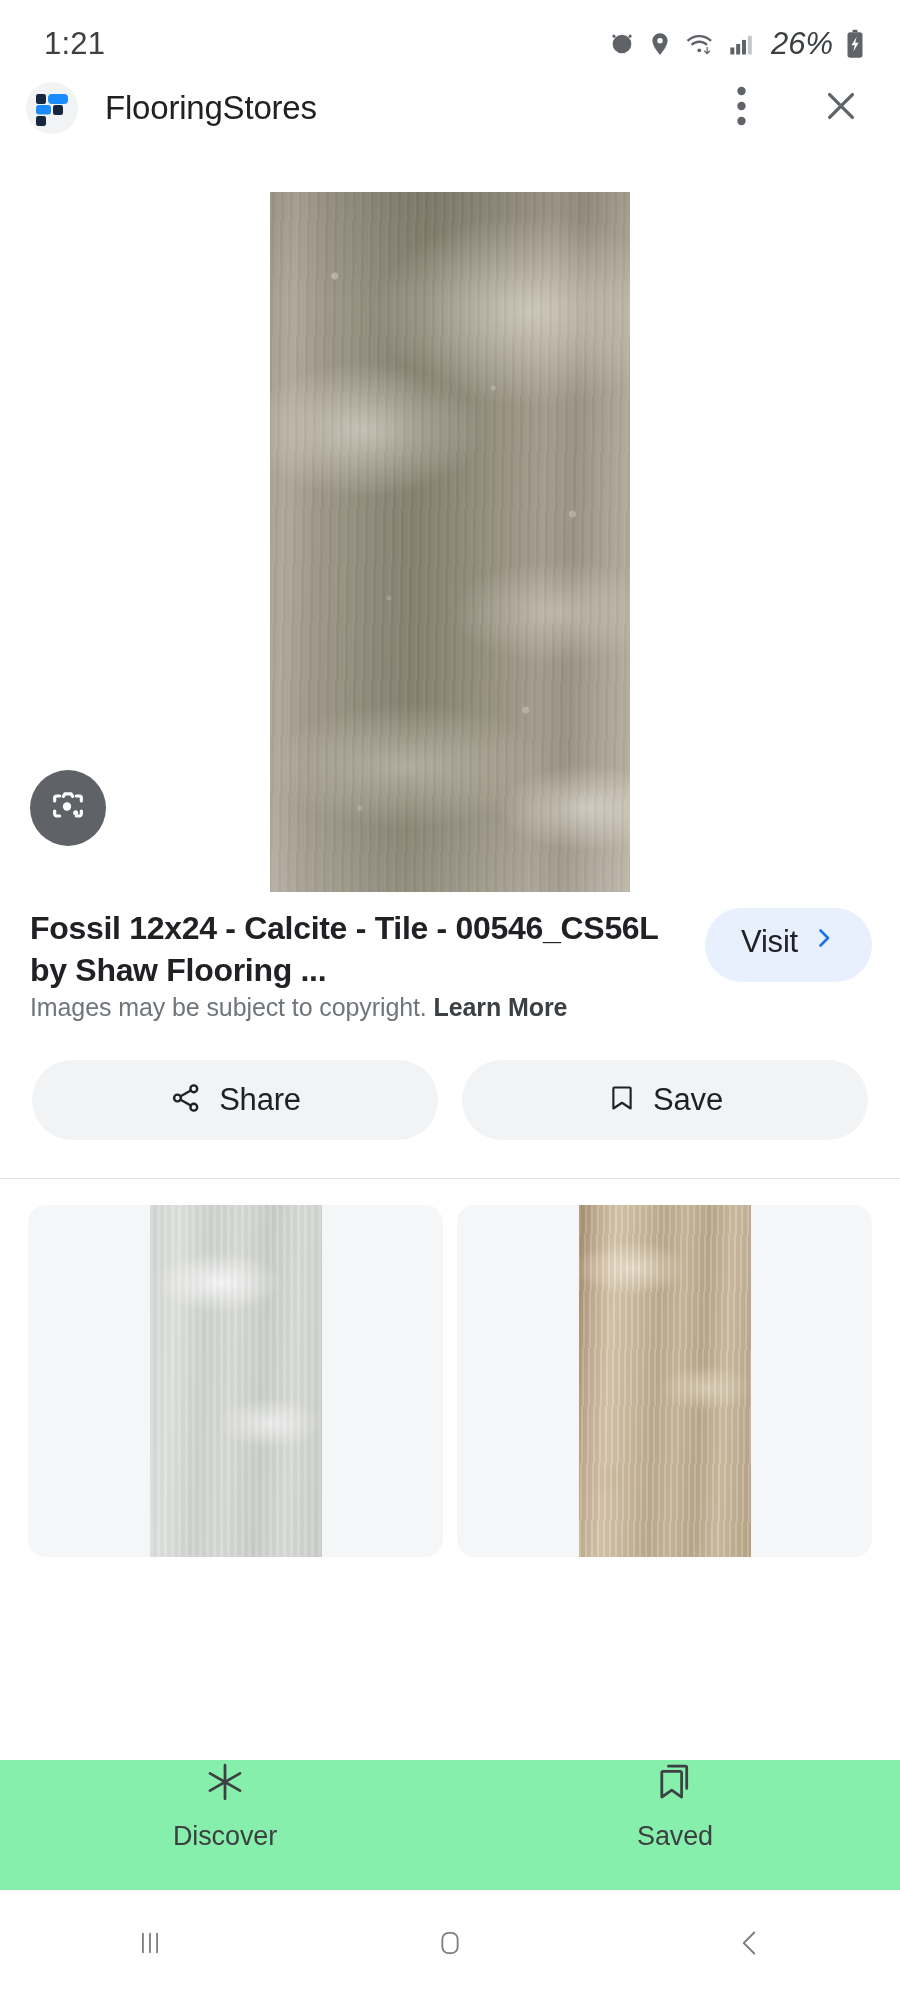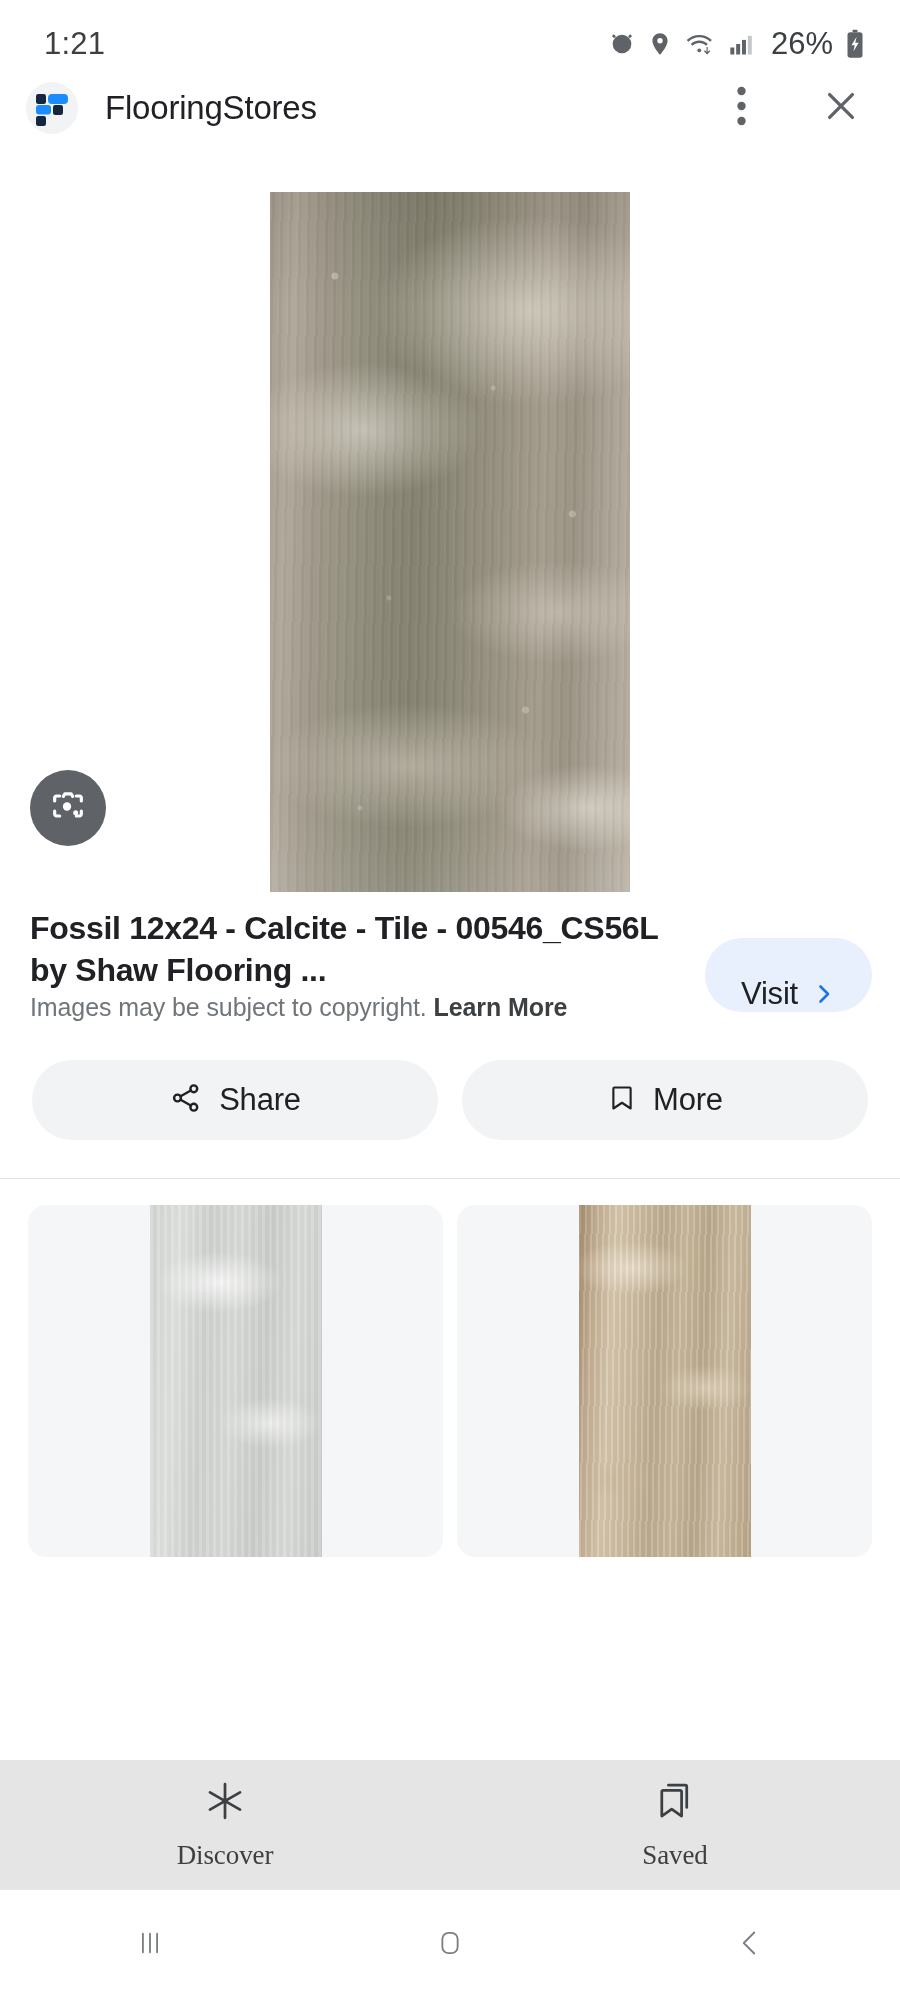--- a/index.html
+++ b/index.html
@@ -16,21 +16,21 @@
     display:flex; align-items:flex-end; justify-content:space-between;
     padding:0 34px 0 44px;
     gap:25px;
   }
   .status-time{
     font-size:31px; color:#3c4043; letter-spacing:.2px;
     font-family:"Liberation Sans", sans-serif;
   }
   .status-right{ display:flex; align-items:center; gap:11px; }
   .status-right svg{ display:block; }
-  .battery-pct{ font-size:31px; color:#3c4043; margin-left:3px; }
+  .battery-pct{ font-size:31px; color:#3c4043; margin-left:3px;font-style:italic; }
 
   
   .app-header{
     height:92px; width:100%;
     display:flex; align-items:center;
     padding:0 28px 0 26px;
     text-align:center;
   }
   .brand-avatar{
     width:52px; height:52px; border-radius:50%;
@@ -109,24 +109,24 @@
   .result-title{
     font-size:32px; line-height:1.30;
     color:#202124; letter-spacing:-.3px;font-weight:bold;
   }
   .copyright{
     margin-top:2px;
     font-size:25px; color:#70757a; letter-spacing:-.1px;
   }
   .copyright b{ color:#3c4043; font-weight:bold; }
   .visit-btn{
-    flex:0 0 auto; margin-top:30px;
-    height:74px; padding:0 36px;
+    flex:0 0 auto; margin-top:0;
+    height:74px; padding:16px 36px;
     border-radius:37px; background:#e8f0fe;
-    display:flex; align-items:flex-end; gap:14px;
+    display:flex; align-items:flex-start; gap:14px;
   }
   .visit-label{ font-size:31px; color:#202124; letter-spacing:-.2px; }
 
   
   .actions{
     display:flex; gap:24px;
     padding:38px 32px 0 32px;
   }
   .action-btn{
     flex:1 1 0; height:80px; border-radius:40px;
@@ -177,22 +177,22 @@
   .thumb-img.tan::after{
     content:""; position:absolute; inset:0;
     background:repeating-linear-gradient(91deg,
       rgba(255,255,255,.12) 0 2px, rgba(90,65,40,.07) 2px 6px);
   }
 
   
   .bottom-nav{
     position:absolute; left:0; bottom:110px;
     width:100%; height:130px;
-    background:#e5e5e5;
-    display:flex; align-items:center;font-family:Liberation Serif, serif;
+    background:#86efac;
+    display:flex; 
   }
   .nav-item{
     flex:1 1 0;
     display:flex; flex-direction:column; align-items:center; gap:13px;
   }
   .nav-label{ font-size:27px; color:#3c4043; letter-spacing:-.1px; }
   .nav-item.active .nav-label{ color:#1a73e8; }
 
   
   .sys-nav{
@@ -326,21 +326,21 @@
       </svg>
     </span>
     <span class="action-label">Share</span>
   </div>
   <div class="action-btn">
     <span>
       <svg width="30" height="34" viewBox="0 0 24 24" fill="none" stroke="#202124" stroke-width="1.7" stroke-linecap="round" stroke-linejoin="round">
         <path d="M6 3.6h12a.9.9 0 01.9.9v15.9l-6.9-4.6-6.9 4.6V4.5a.9.9 0 01.9-.9z"></path>
       </svg>
     </span>
-    <span class="action-label">More</span>
+    <span class="action-label">Save</span>
   </div>
 </div>
 
 <div class="divider"></div>
 
 <div class="thumbs">
   <div class="thumb-card">
     <div class="thumb-img light"></div>
   </div>
   <div class="thumb-card">

